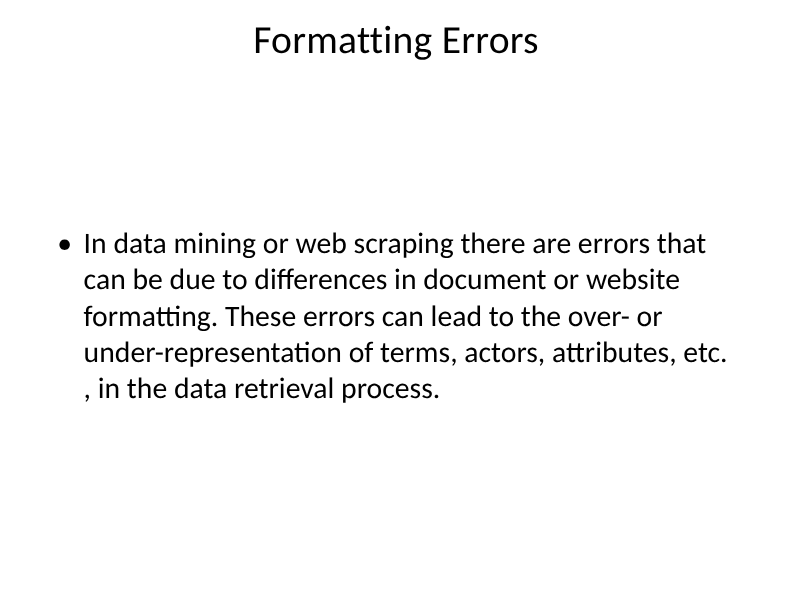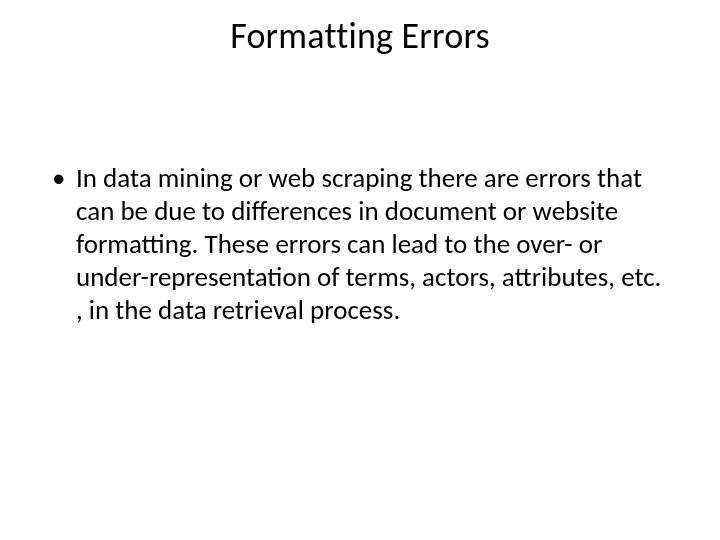--- a/index.html
+++ b/index.html
@@ -37,20 +37,21 @@
     margin: 0;
     padding: 0;
     list-style: none;
   }
   ul.bullets li {
     position: relative;
     padding-left: 28px;
     font-size: 27px;
     line-height: 1.22;
     font-weight: 400;
+    margin-top: 44px;
   }
   ul.bullets li::before {
     content: "•";
     position: absolute;
     left: 4px;
     top: 0;
     font-size: 27px;
     line-height: 1.22;
   }
 </style>

